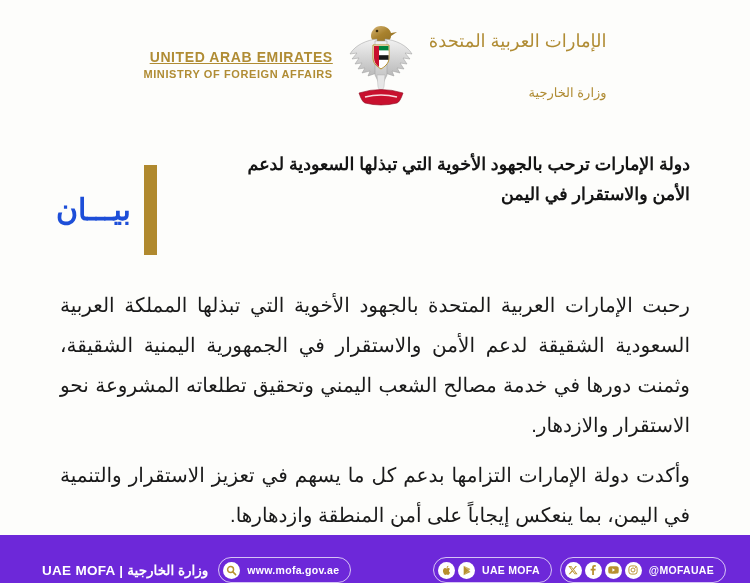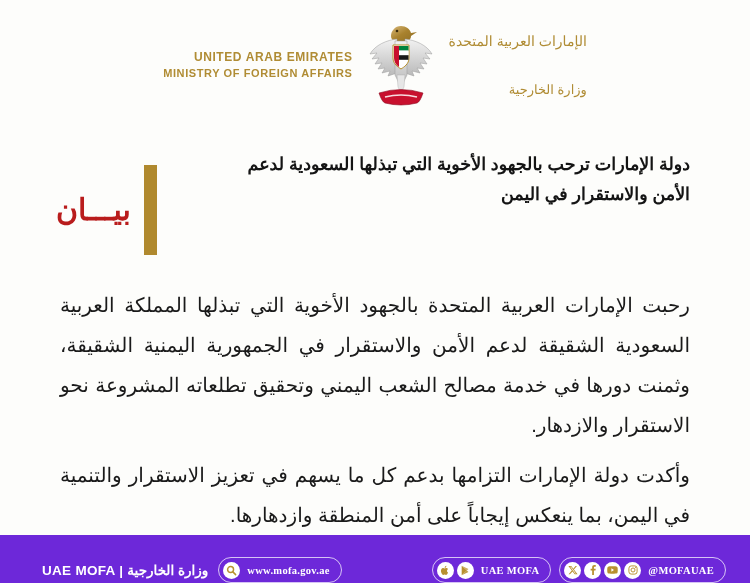--- a/index.html
+++ b/index.html
@@ -26,32 +26,32 @@
     gap:14px;
     direction:ltr;
   }
   .logo-en {
     text-align:right;
     color:#b08c34;
     font-weight:bold;
     letter-spacing:.6px;
     line-height:1.45;
   }
-  .logo-en .l1 { font-size:12px; }
+  .logo-en .l1 { font-size:14px;text-decoration:underline; }
   .logo-en .l2 { font-size:11px; }
 
   .emblem { width:68px; height:88px; flex:0 0 auto; }
 
   .logo-ar {
     text-align:right;
     color:#b08c34;
     direction:rtl;
     line-height:1.5;
   }
-  .logo-ar .a1 { font-size:14px; letter-spacing:.4px; }
+  .logo-ar .a1 { font-size:18px; letter-spacing:.4px; }
   .logo-ar .a2 { font-size:13px; letter-spacing:5px;margin-top:28px; }
 
   
   .headline-row {
     position:relative;
     display:flex;
     align-items:flex-start;
     justify-content:space-between;
     padding:18px 0 0 0;
   }
@@ -69,21 +69,21 @@
     display:flex;
     align-items:center;
     gap:13px;
     margin-left:0;
     margin-right:auto;
     padding-left:56px;
     padding-top:16px;
     direction:rtl;
   }
   .badge-text {
-    color:#b91c1c;
+    color:#1d4ed8;
     font-size:30px;
     font-weight:bold;
     letter-spacing:1px;
     line-height:1;
   }
   .badge-bar {
     width:13px;
     height:90px;
     background:#b0892e;
   }
@@ -126,21 +126,20 @@
     font-weight:bold;
     letter-spacing:.3px;
     white-space:nowrap;
   }
   .pill {
     display:flex; align-items:center; gap:7px;
     border:1px solid rgba(255,255,255,.72);
     border-radius:14px;
     padding:3px 11px 3px 4px;
     height:26px;
-    font-family:Liberation Serif, serif;
   }
   .pill-label {
     color:#ffffff;
     font-size:10.5px;
     font-weight:bold;
     letter-spacing:.3px;
     white-space:nowrap;
   }
   .ic {
     width:17px; height:17px;

